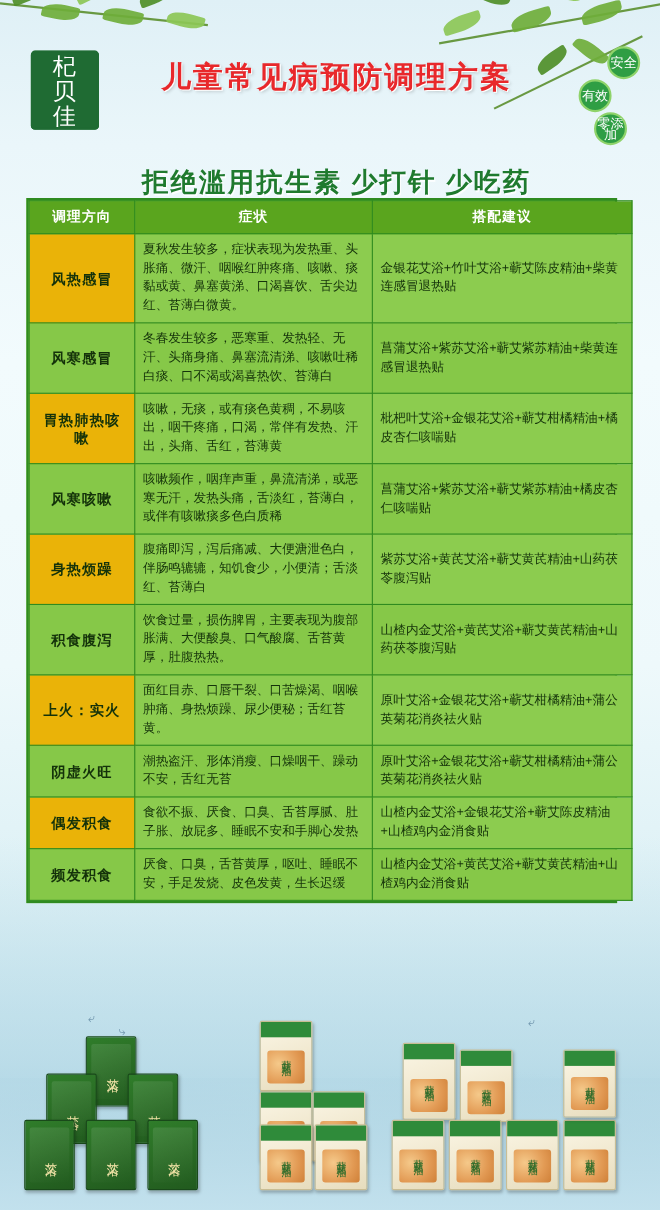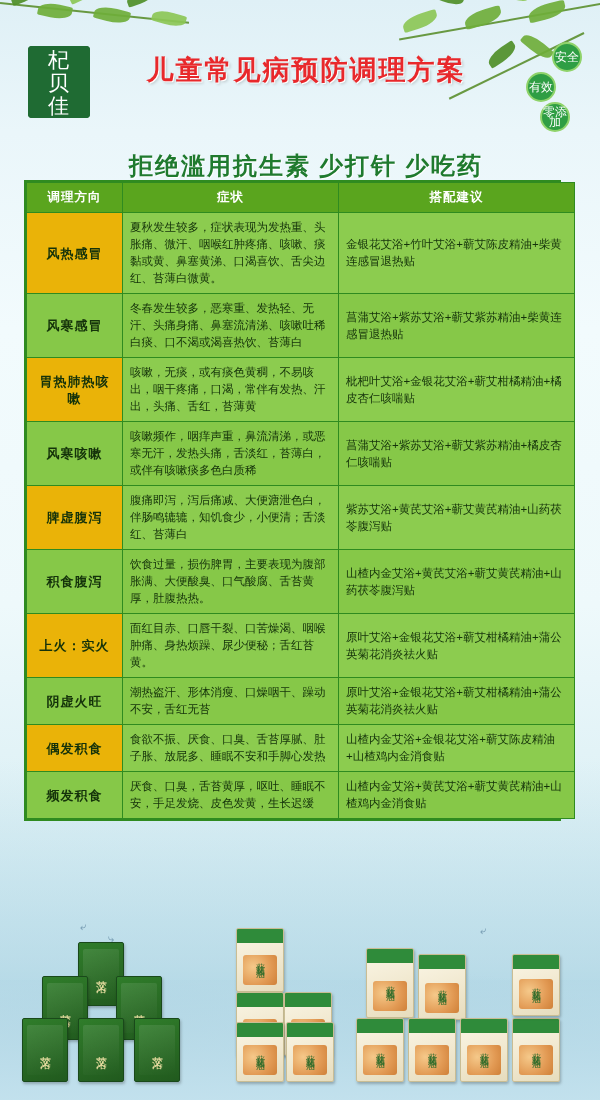--- a/index.html
+++ b/index.html
@@ -340,21 +340,21 @@
           <td class="dir">胃热肺热咳嗽</td>
           <td>咳嗽，无痰，或有痰色黄稠，不易咳出，咽干疼痛，口渴，常伴有发热、汗出，头痛、舌红，苔薄黄</td>
           <td>枇杷叶艾浴+金银花艾浴+蕲艾柑橘精油+橘皮杏仁咳喘贴</td>
         </tr>
         <tr>
           <td class="dir">风寒咳嗽</td>
           <td>咳嗽频作，咽痒声重，鼻流清涕，或恶寒无汗，发热头痛，舌淡红，苔薄白，或伴有咳嗽痰多色白质稀</td>
           <td>菖蒲艾浴+紫苏艾浴+蕲艾紫苏精油+橘皮杏仁咳喘贴</td>
         </tr>
         <tr>
-          <td class="dir">脾虚腹泻</td>
+          <td class="dir">身热烦躁</td>
           <td>腹痛即泻，泻后痛减、大便溏泄色白，伴肠鸣辘辘，知饥食少，小便清；舌淡红、苔薄白</td>
           <td>紫苏艾浴+黄芪艾浴+蕲艾黄芪精油+山药茯苓腹泻贴</td>
         </tr>
         <tr>
           <td class="dir">积食腹泻</td>
           <td>饮食过量，损伤脾胃，主要表现为腹部胀满、大便酸臭、口气酸腐、舌苔黄厚，肚腹热热。</td>
           <td>山楂内金艾浴+黄芪艾浴+蕲艾黄芪精油+山药茯苓腹泻贴</td>
         </tr>
         <tr>
           <td class="dir">上火：实火</td>

